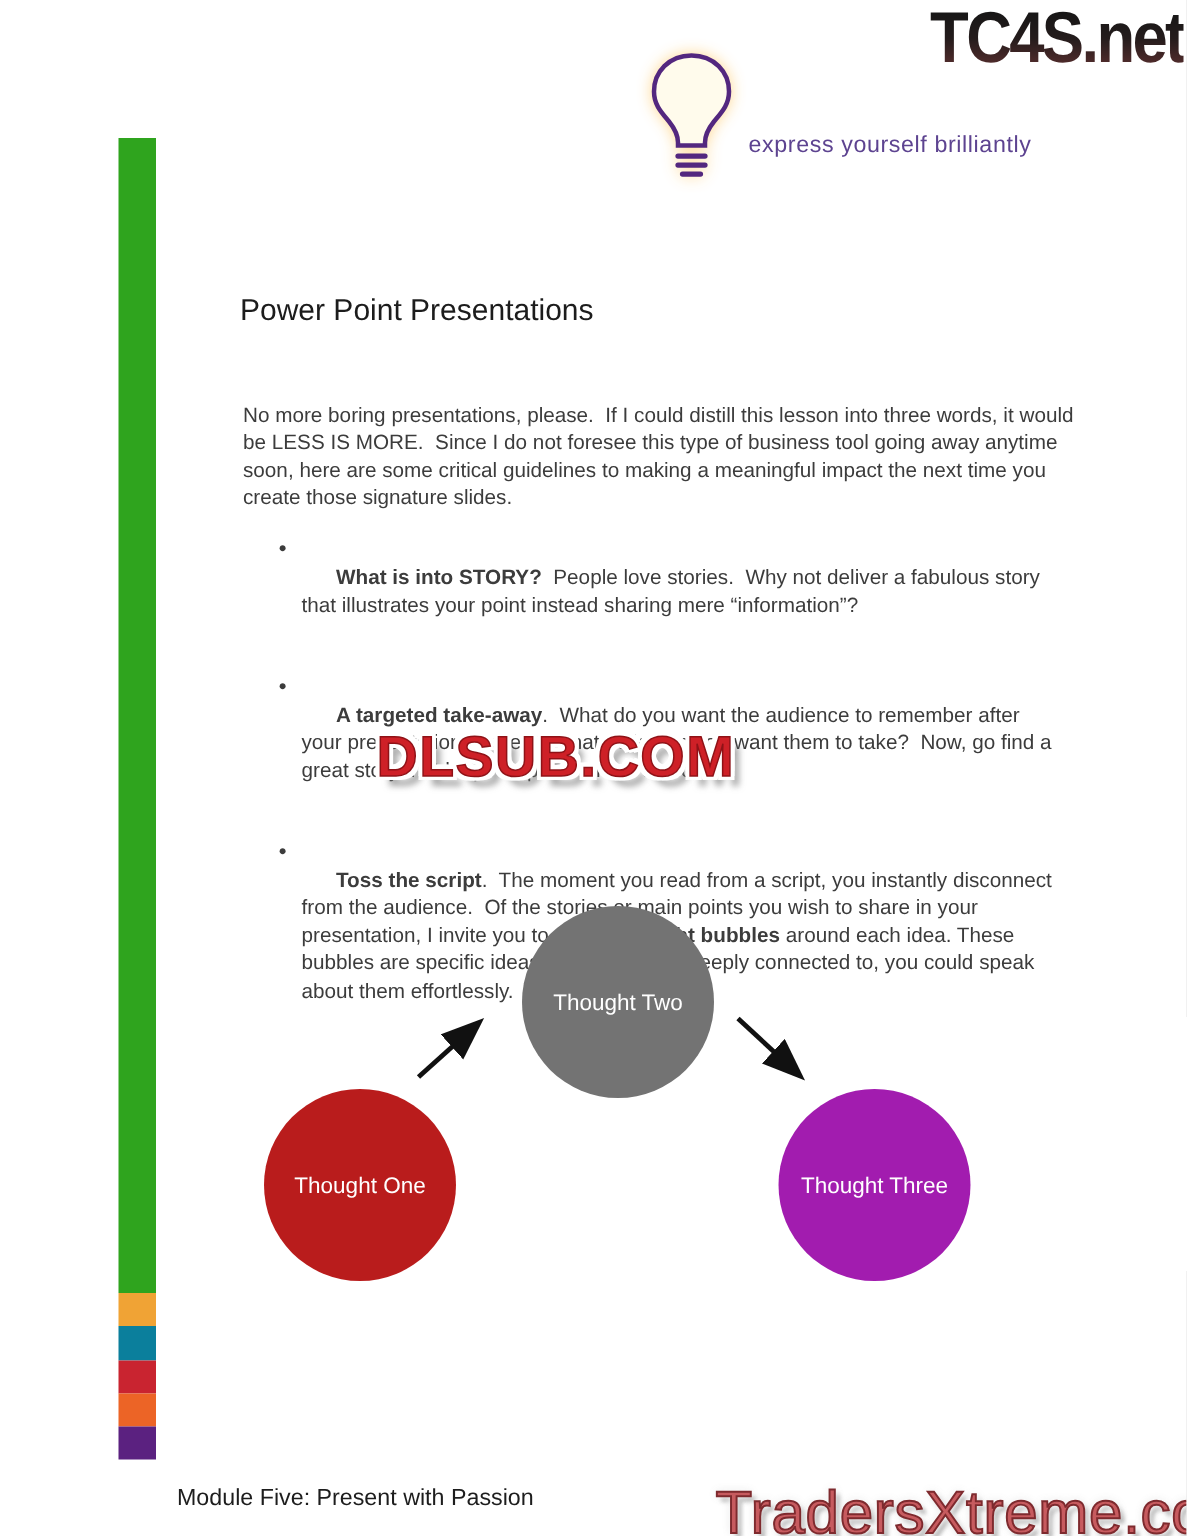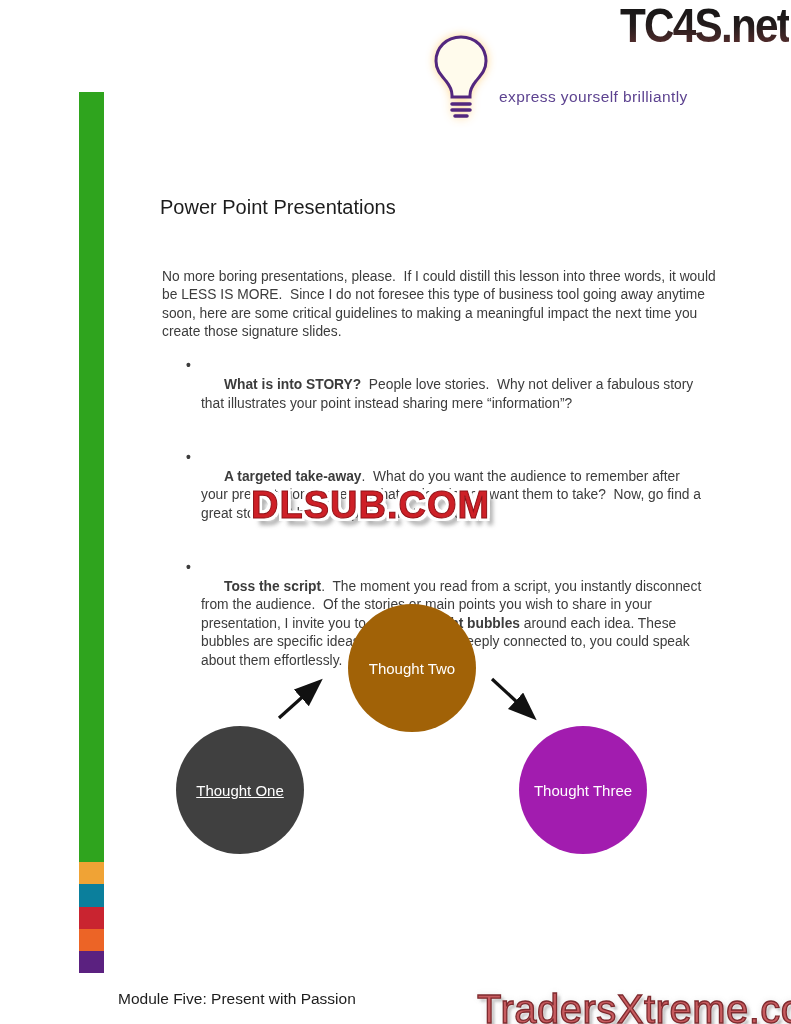--- a/index.html
+++ b/index.html
@@ -106,24 +106,24 @@
   <svg class="arrows">
     <defs>
       <marker id="ah" markerWidth="10" markerHeight="9" refX="7" refY="3.5" orient="auto">
         <path d="M0,0 L9,3.5 L0,7 z" fill="#111"></path>
       </marker>
     </defs>
     <line x1="279" y1="718" x2="318" y2="683" stroke="#111" stroke-width="3.2" marker-end="url(#ah)"></line>
     <line x1="492" y1="679" x2="532" y2="716" stroke="#111" stroke-width="3.2" marker-end="url(#ah)"></line>
   </svg>
 
-  <div class="node node-one" style="background: #404040; text-decoration: underline;">
+  <div class="node node-one" style="background: #b91c1c;">
     <span>Thought One</span>
   </div>
-  <div class="node node-two" style="background: #a16207;">
+  <div class="node node-two" style="background: #737373;">
     <span>Thought Two</span>
   </div>
   <div class="node node-three" style="background: #a21caf;">
     <span>Thought Three</span>
   </div>
 
   <div class="module">Module Five: Present with Passion</div>
   <div class="traders" style="color: rgb(199, 91, 95);">TradersXtreme.com</div>
 
 </div>

